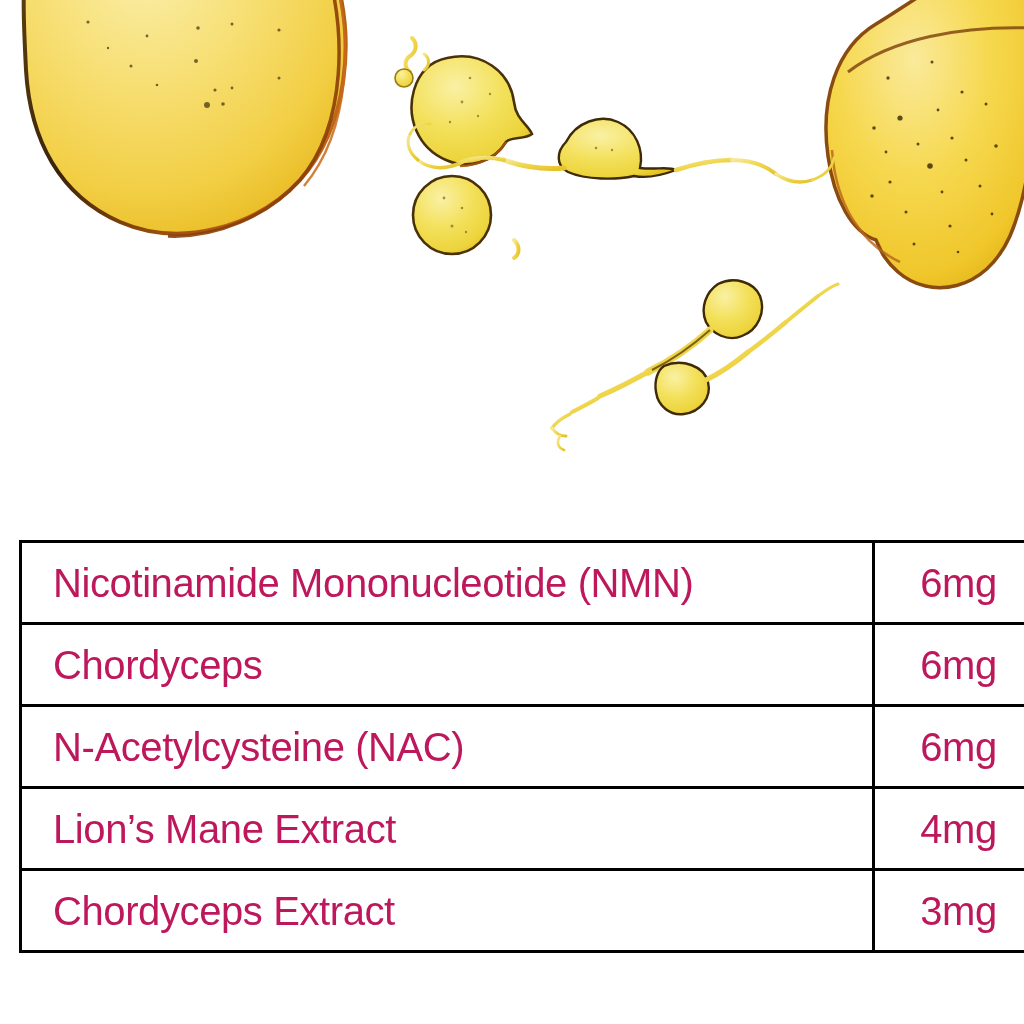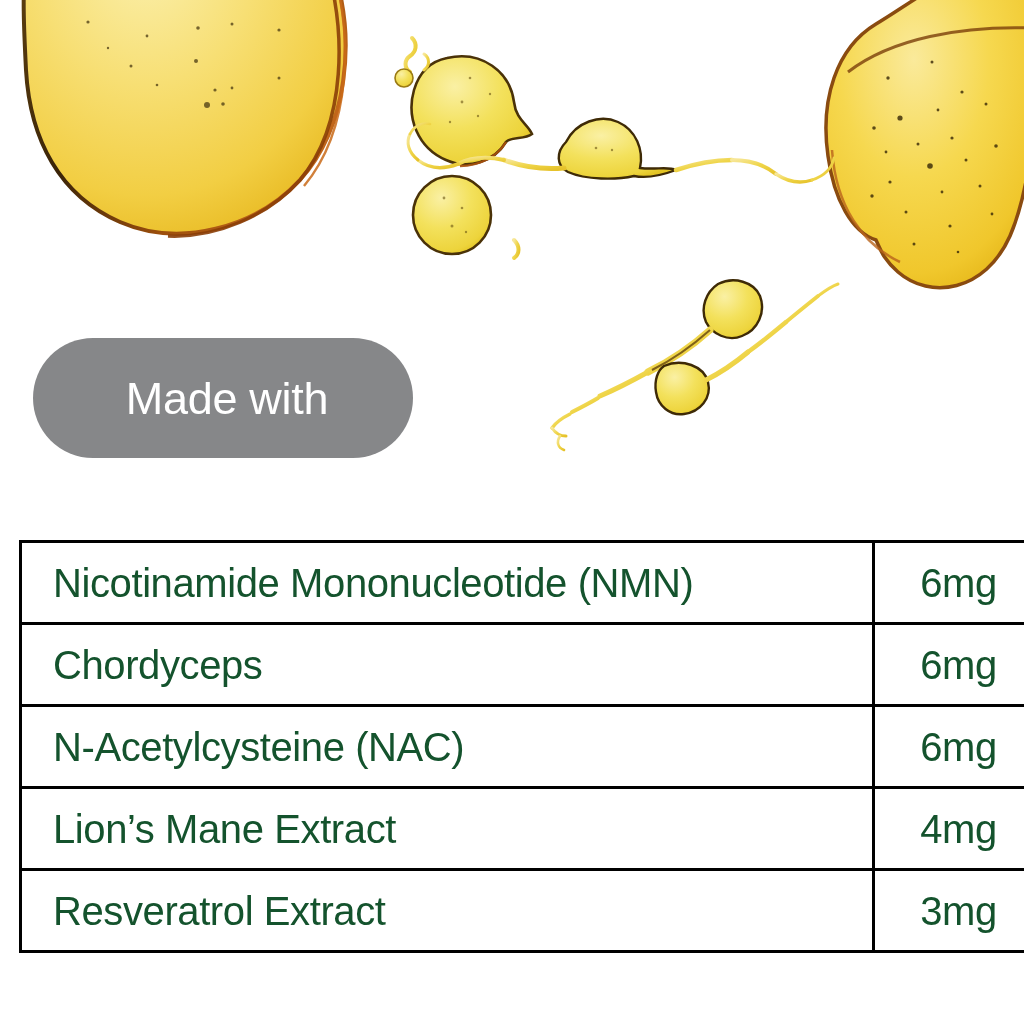--- a/index.html
+++ b/index.html
@@ -59,21 +59,21 @@
     width: 986px;
     border-collapse: collapse;
     table-layout: fixed;
     background: #ffffff;
   }
   #ingredients-table tr { height: 82px; }
   #ingredients-table td {
     border: 3px solid #000000;
     padding: 0;
     vertical-align: middle;
-    color: #14532d;
+    color: #be185d;
     font-size: 40px;
     line-height: 1.1;
     letter-spacing: -0.4px;
     font-weight: 400;
   }
   #ingredients-table td.ingredient-name {
     width: 819px;
     padding-left: 31px;
     text-align: left;
     white-space: nowrap;
@@ -255,42 +255,39 @@
         <g stroke="url(#gStreak)" fill="none" stroke-linecap="round">
           <path d="M706 380 C 722 372, 736 362, 748 352" stroke-width="5"></path>
           <path d="M748 352 C 762 342, 774 332, 786 322" stroke-width="4.4"></path>
           <path d="M786 322 C 798 312, 808 304, 818 296" stroke-width="3.8"></path>
           <path d="M818 296 C 826 290, 832 286, 838 284" stroke-width="3"></path>
         </g>
       </g>
     </svg>
   </div>
 
-  <div id="made-with-badge">
-    <span class="badge-label">Made with</span>
-  </div>
 
   <table id="ingredients-table">
     <tbody>
       <tr>
         <td class="ingredient-name">Nicotinamide Mononucleotide (NMN)</td>
         <td class="ingredient-amount">6mg</td>
       </tr>
       <tr>
         <td class="ingredient-name">Chordyceps</td>
         <td class="ingredient-amount">6mg</td>
       </tr>
       <tr>
         <td class="ingredient-name">N-Acetylcysteine (NAC)</td>
         <td class="ingredient-amount">6mg</td>
       </tr>
       <tr>
         <td class="ingredient-name">Lion’s Mane Extract</td>
         <td class="ingredient-amount">4mg</td>
       </tr>
       <tr>
-        <td class="ingredient-name">Resveratrol Extract</td>
+        <td class="ingredient-name">Chordyceps Extract</td>
         <td class="ingredient-amount">3mg</td>
       </tr>
     </tbody>
   </table>
 
 </div>
 
 </body></html>

